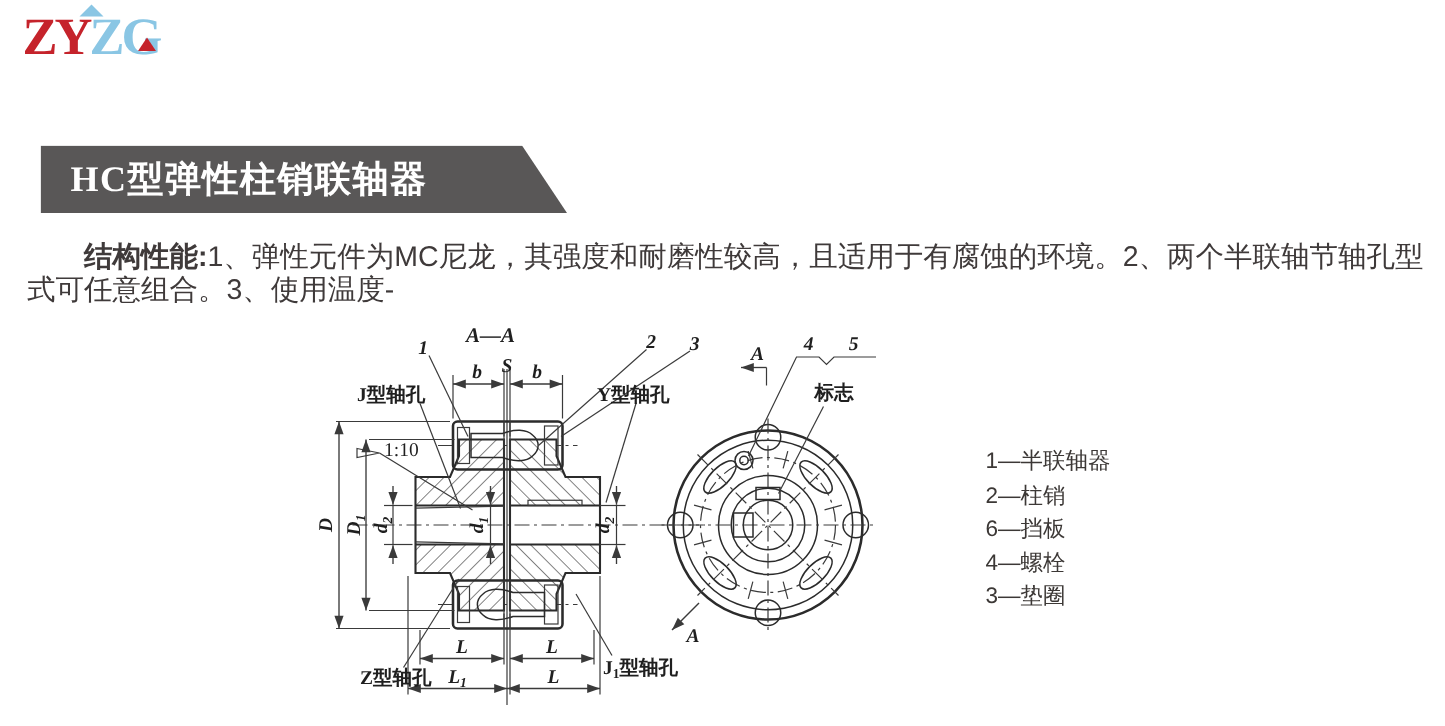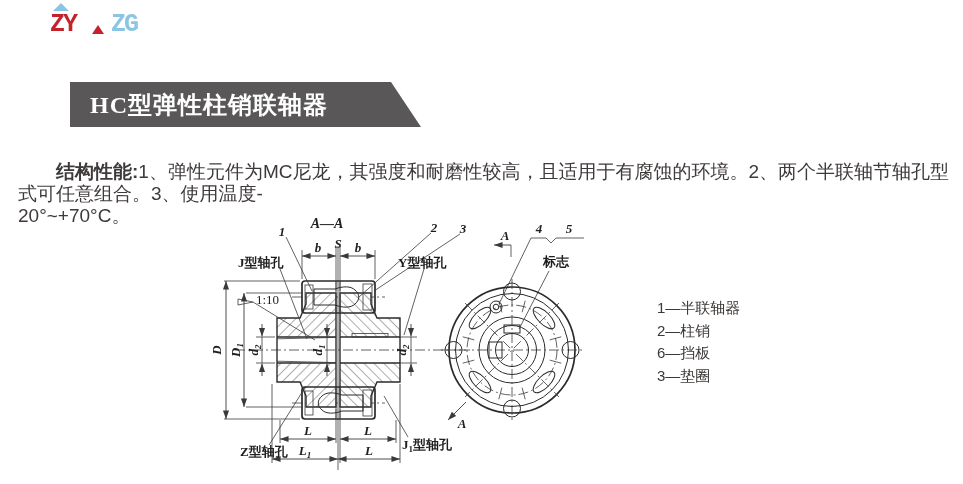--- a/index.html
+++ b/index.html
@@ -1,34 +1,34 @@
 <!DOCTYPE html>
 <html><head>
 <meta charset="utf-8">
 <style>
   html,body{margin:0;padding:0;}
   body{width:963px;height:484px;position:relative;background:#ffffff;overflow:hidden;
        font-family:"Liberation Sans","DejaVu Sans",sans-serif;}
 
   
   .logo{position:absolute;left:15px;top:5px;height:42px;width:130px;}
-  .logo-text{font-weight:bold;font-size:25px;letter-spacing:-2px;line-height:40px;
-             font-family:Liberation Mono, monospace;margin-left:35px;}
+  .logo-text{font-weight:bold;font-size:35px;letter-spacing:-2px;line-height:40px;
+             font-family:Liberation Serif, serif;}
   .logo-red{color:#c5232b;}
   .logo-blue{color:#8ac6e4;}
   .logo-caret{position:absolute;left:38px;top:-2px;width:0;height:0;
               border-left:8px solid transparent;border-right:8px solid transparent;
               border-bottom:8px solid #8ac6e4;}
   .logo-tri{position:absolute;left:77px;top:20px;width:0;height:0;
             border-left:6px solid transparent;border-right:6px solid transparent;
             border-bottom:9px solid #c5232b;}
 
   
-  .banner{position:absolute;left:27px;top:82px;width:351px;height:45px;background:#595757;
-          clip-path:polygon(0 0,321px 0,351px 45px,0 45px);margin-left:43px;}
+  .banner{position:absolute;left:27px;top:97px;width:351px;height:45px;background:#595757;
+          clip-path:polygon(0 0,321px 0,351px 45px,0 45px);}
   .banner-title{color:#ffffff;font-family:"Liberation Serif","DejaVu Serif",serif;
                 font-weight:bold;font-size:24px;line-height:46px;padding-left:20px;
                 letter-spacing:1px;white-space:nowrap;}
 
   
   .desc{position:absolute;left:18px;top:161px;width:938px;color:#3f3a3a;
         font-size:19px;line-height:22px;}
   .desc .l1{text-indent:2em;}
   .desc b{font-weight:bold;}
 
@@ -57,21 +57,20 @@
   <span class="logo-caret"></span>
   <span class="logo-tri"></span>
 </div>
 
 <div class="banner">
   <div class="banner-title">HC型弹性柱销联轴器</div>
 </div>
 
 <div class="desc">
   <div class="l1"><b>结构性能:</b><span>1、弹性元件为MC尼龙，其强度和耐磨性较高，且适用于有腐蚀的环境。2、两个半联轴节轴孔型式可任意组合。3、使用温度-</span></div>
-  <div>20°~+70°C。</div>
 </div>
 
 <svg class="draw" width="963" height="484" viewBox="0 0 963 484">
   <defs>
     <pattern id="h1" patternUnits="userSpaceOnUse" width="7" height="7" patternTransform="rotate(45)">
       <rect width="7" height="7" fill="#ffffff"></rect>
       <line x1="0" y1="0" x2="0" y2="7" stroke="#4a4a4a" stroke-width="0.9"></line>
     </pattern>
     <pattern id="h2" patternUnits="userSpaceOnUse" width="7" height="7" patternTransform="rotate(-45)">
       <rect width="7" height="7" fill="#ffffff"></rect>
@@ -254,14 +253,15 @@
 
     <line class="thin" x1="549" y1="271" x2="519" y2="329"></line>
     <text class="cjk mid" x="556" y="266">标志</text>
   </g>
 </svg>
 
 <div class="legend">
   <div>1—半联轴器</div>
   <div>2—柱销</div>
   <div>6—挡板</div>
+  <div>4—螺栓</div>
   <div>3—垫圈</div>
 </div>
 
 </body></html>

